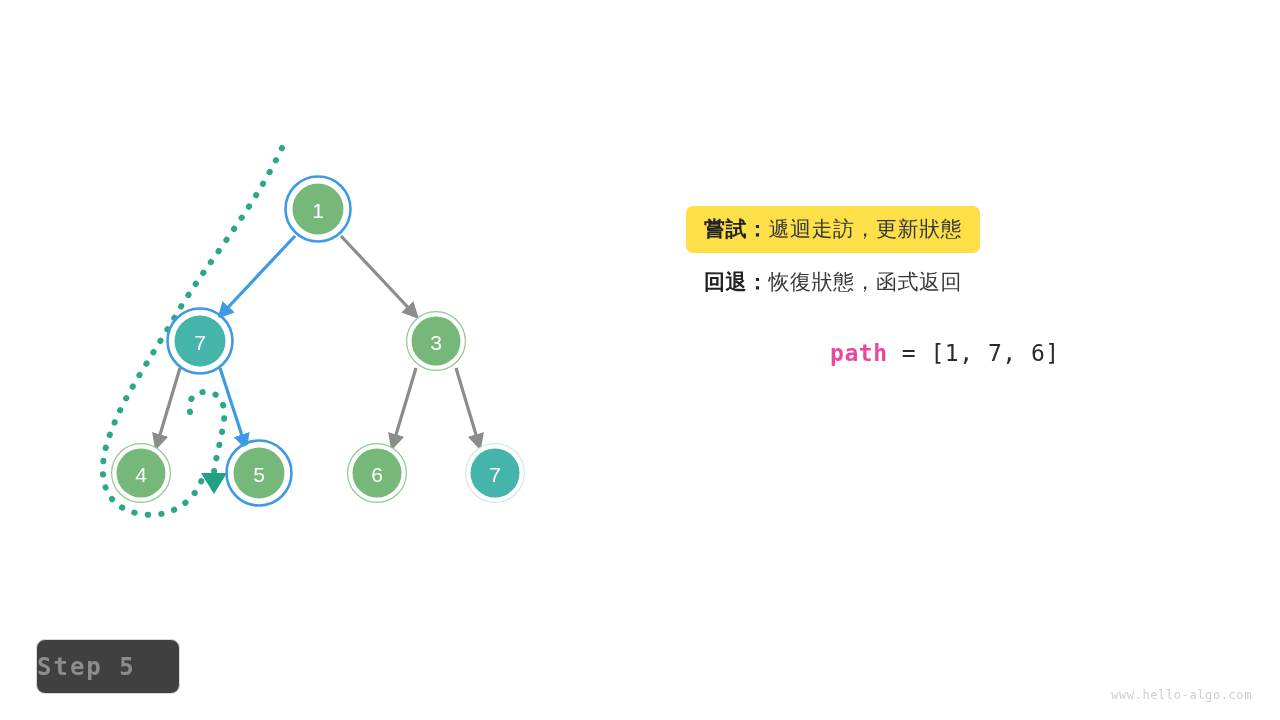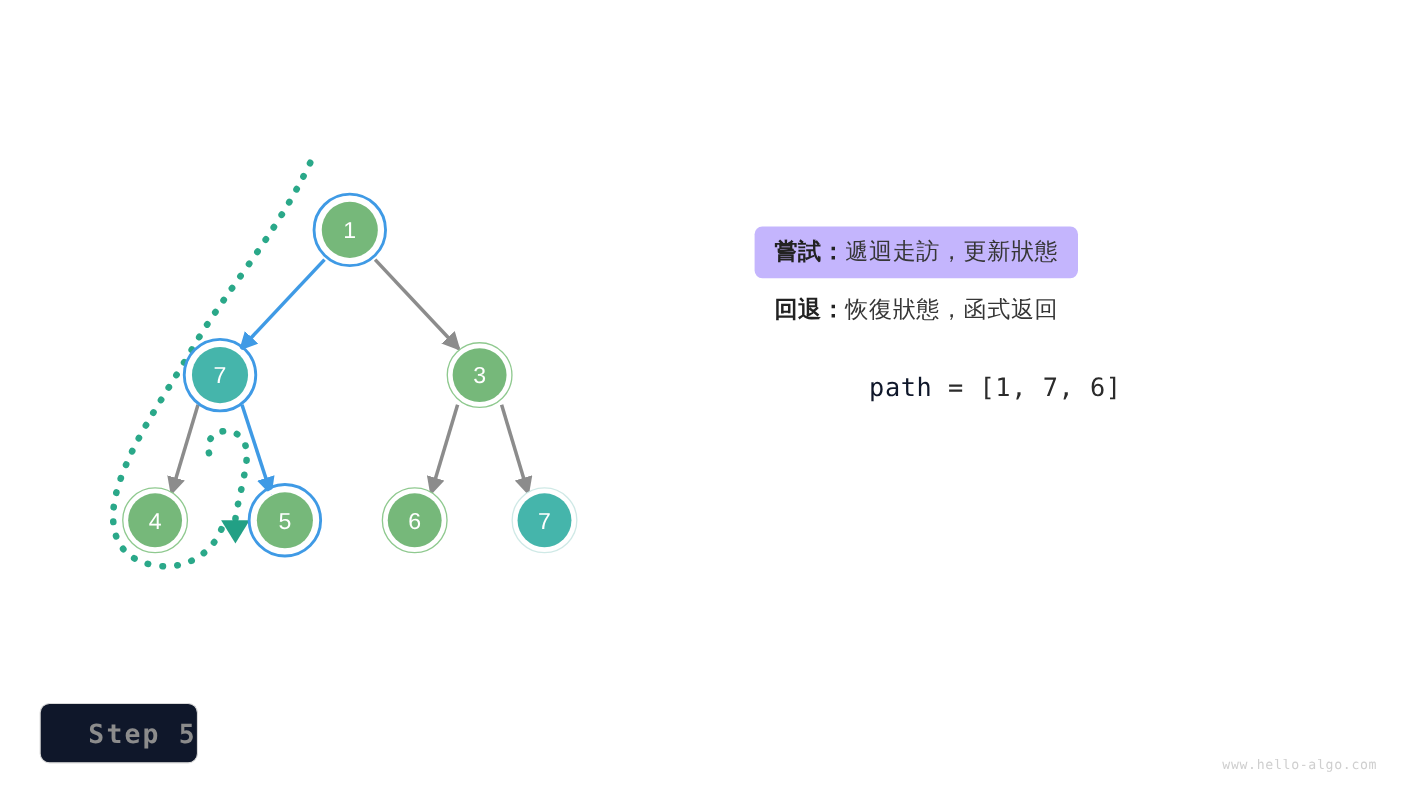--- a/index.html
+++ b/index.html
@@ -57,65 +57,66 @@
     white-space: nowrap;
     letter-spacing: 0.5px;
   }
   .cjk-line .lead {
     font-weight: bold;
     color: #222222;
   }
 
   .row-try {
     display: inline-block;
-    background: #c4b5fd;
+    background: #fde047;
     border-radius: 7px;
     padding: 10px 18px 11px 18px;
     margin-bottom: 6px;
   }
   .row-back {
     display: inline-block;
     padding: 10px 18px 11px 18px;
     margin-bottom: 2px;
   }
 
   .code-line {
     font-family: "DejaVu Sans Mono", "Liberation Mono", monospace;
     font-size: 23px;
     color: #2b2b2b;
     white-space: pre;
     padding: 6px 18px 6px 18px;
     letter-spacing: 0.5px;
   }
   .code-line .var-path {
-    color: #0f172a;
-    font-weight: normal;
+    color: #ec4899;
+    font-weight: bold;
+    margin-left: 40px;
   }
   .code-line .var-res {
     color: #2a9d8f;
     font-weight: bold;
   }
   .code-gap {
     height: 56px;
   }
 
   
   #step-badge {
     position: absolute;
     left: 36px;
     top: 639px;
     width: 144px;
     height: 55px;
     box-sizing: border-box;
     border: 1px solid #d9d9d9;
     border-radius: 9px;
-    background: #0f172a;
+    background: #404040;
     display: flex;
     align-items: center;
-    justify-content: flex-end;
+    justify-content: flex-start;
   }
   #step-badge .step-text {
     font-family: "DejaVu Sans Mono", "Liberation Mono", monospace;
     font-size: 24px;
     font-weight: bold;
     color: #8c8c8c;
     letter-spacing: 2px;
   }
 
   

